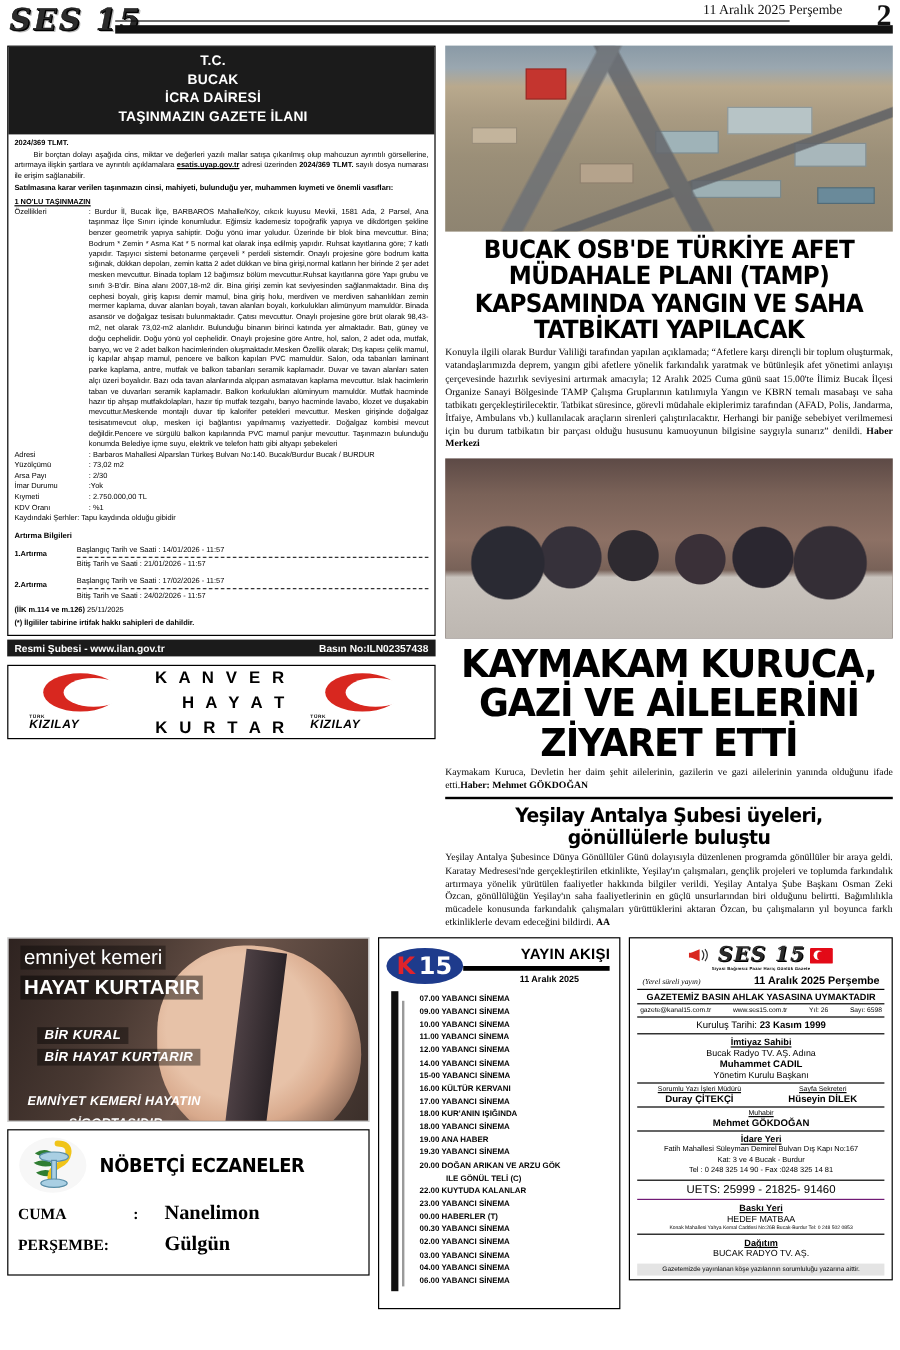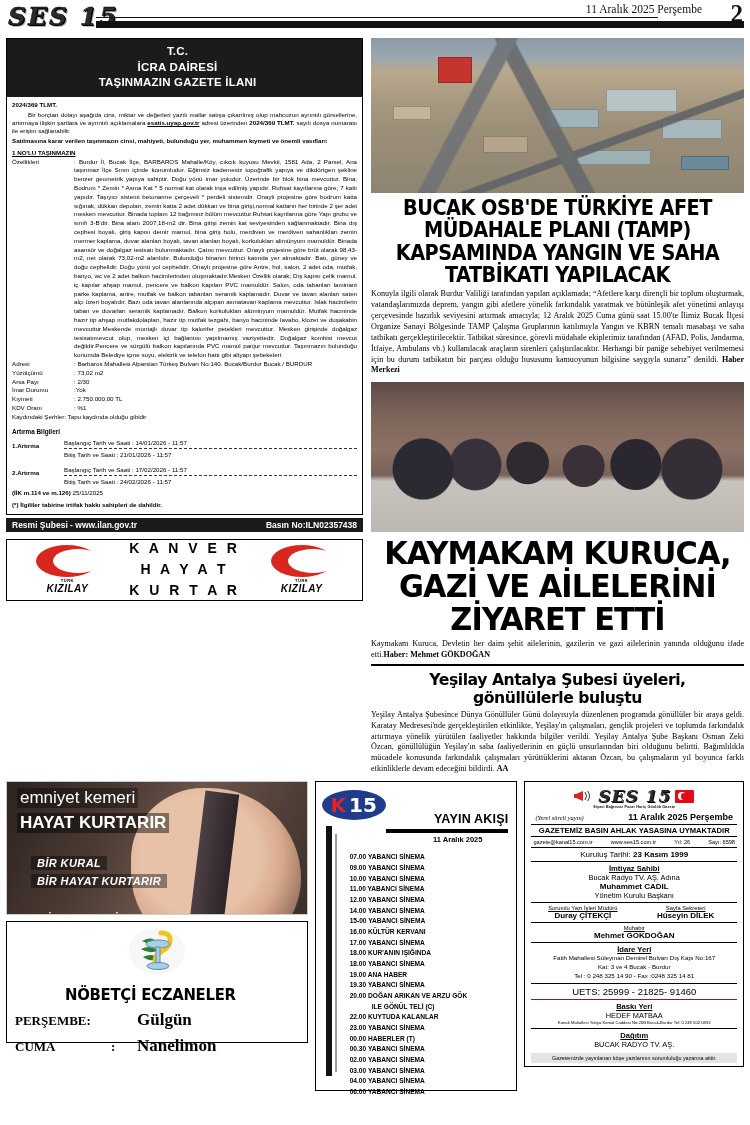--- a/index.html
+++ b/index.html
@@ -71,33 +71,33 @@
     display: flex; justify-content: space-between;
     font-size: 8.5px; font-weight: bold; padding: 2px 6px;
   }
 
   
   .kizilay-ad {
     margin-top: 7px; border: 1px solid #000; height: 62px;
     display: flex; align-items: center; justify-content: space-around;
     padding: 0 8px;
   }
-  .kz-logo { text-align: center; width: 86px; }
+  .kz-logo { width: 86px; }
   .kz-moon { width: 62px; height: 32px; margin: 0 auto; position: relative; }
   .kz-moon::before {
     content: ""; position: absolute; left: 0; top: 0; width: 62px; height: 32px;
     background: #d8271f; border-radius: 50%;
   }
   .kz-moon::after {
     content: ""; position: absolute; left: 17px; top: 4px; width: 50px; height: 24px;
     background: #fff; border-radius: 50%;
   }
   .kz-sub { font-size: 4px; font-weight: bold; letter-spacing: .5px; margin-top: 1px; }
   .kz-name { font-size: 10px; font-weight: bold; letter-spacing: .5px; font-style: italic; }
-  .kz-slogan { text-align: center; font-size: 14px; font-weight: bold; line-height: 1.5; letter-spacing: 3px; }
+  .kz-slogan { text-align: right; font-size: 14px; font-weight: bold; line-height: 1.5; letter-spacing: 3px; }
 
   
   .photo { width: 100%; position: relative; overflow: hidden; }
   .photo-osb { height: 155px;
     background:
       linear-gradient(180deg,#8a9aa6 0%,#9aa7b0 12%,#b9a98d 22%,#a99b82 38%,#9b8f78 60%,#8e8471 100%);
   }
   .photo-osb::after {
     content:""; position:absolute; inset:0;
     background:
@@ -151,21 +151,21 @@
       linear-gradient(180deg, rgba(0,0,0,0) 62%, #c9c3bd 66%, #bdb7b1 100%);
   }
 
   
   .bottom { display: flex; gap: 7px; padding: 6px 6px 0 6px; }
   .bt-left { width: 305px; }
   .bt-mid { width: 205px; }
   .bt-right { width: 222px; }
 
   .belt-ad {
-    height: 134px; position: relative; overflow: hidden;
+    height: 154px; position: relative; overflow: hidden;
     background: linear-gradient(115deg,#2e2320 0%,#4a3a33 32%,#6b544a 55%,#3b2f2a 100%);
     border: 1px solid #ccc;
   }
   .belt-ad .hand {
     position: absolute; right: 6px; top: 6px; width: 170px; height: 168px;
     background: radial-gradient(ellipse at 40% 40%, #e7c2a8 0 42%, #d8a98c 58%, #7b5c4d 85%, #3a2b26 100%);
     border-radius: 44% 56% 48% 52%;
   }
   .belt-ad .strap {
     position: absolute; right: 78px; top: 10px; width: 34px; height: 170px;
@@ -176,38 +176,38 @@
   .belt-t2 { position: absolute; left: 10px; top: 31px; color: #fff; font-size: 17px; font-weight: bold; background: rgba(0,0,0,.45); padding: 0 3px; }
   .belt-t3 { position: absolute; left: 24px; top: 74px; color: #fff; font-size: 11px; font-weight: bold; font-style: italic; background: rgba(0,0,0,.4); padding: 1px 6px; letter-spacing: .4px; }
   .belt-t4 { position: absolute; left: 24px; top: 92px; color: #fff; font-size: 11px; font-weight: bold; font-style: italic; background: rgba(0,0,0,.4); padding: 1px 6px; letter-spacing: .4px; }
   .belt-t5 { position: absolute; left: 16px; top: 130px; color: #fff; font-size: 10.5px; font-weight: bold; font-style: italic; letter-spacing: .3px; }
   .belt-t6 { position: absolute; left: 50px; top: 148px; color: #fff; font-size: 10.5px; font-weight: bold; font-style: italic; letter-spacing: .3px; }
 
   .pharmacy {
     margin-top: 6px; border: 1px solid #000; height: 122px; padding: 5px 8px;
     position: relative;
   }
-  .ph-head { display: flex; align-items: center; justify-content: flex-start; gap: 10px; flex-direction: column; }
+  .ph-head { display: flex; align-items: center; justify-content: flex-start; gap: 10px; }
   .ph-sym { width: 58px; height: 48px; position: relative; }
   .ph-title { font-family: "DejaVu Sans", sans-serif; font-size: 16px; font-weight: bold; letter-spacing: -0.3px; transform: scaleX(.93); transform-origin: left; }
   .ph-row { display: flex; font-family: "Liberation Serif", serif; margin-top: 6px; align-items: baseline; }
   .ph-day { width: 96px; font-size: 13px; font-weight: bold; }
   .ph-colon { width: 26px; font-size: 13px; font-weight: bold; }
   .ph-name { font-size: 17px; font-weight: bold; }
 
   
   .tv-box { border: 1px solid #000; height: 310px; position: relative; padding: 6px 8px; }
   .tv-logo {
     position: absolute; left: 6px; top: 8px; width: 64px; height: 30px;
     background: #1e3b8c; border-radius: 50%;
     display: flex; align-items: center; justify-content: center; gap: 3px;
   }
   .tv-k { color: #e0232b; font-weight: bold; font-size: 20px; font-family: "DejaVu Sans", sans-serif; }
   .tv-15 { color: #fff; font-weight: bold; font-size: 20px; font-family: "DejaVu Sans", sans-serif; }
-  .tv-title { text-align: right; font-size: 12.5px; font-weight: bold; letter-spacing: .2px; margin-top: 24px; }
+  .tv-title { text-align: right; font-size: 12.5px; font-weight: bold; letter-spacing: .2px; }
   .tv-bar { height: 4px; background: #000; margin: 3px 0 2px 62px; }
   .tv-date { text-align: right; font-size: 7.5px; font-weight: bold; margin-right: 26px; }
   .tv-list { margin: 8px 0 0 26px; font-size: 6.6px; line-height: 1.62; font-weight: bold; }
   .tv-list .ind { display: block; padding-left: 22px; }
   .tv-sidebar { position: absolute; left: 10px; top: 44px; width: 6px; bottom: 14px; background: #111; }
   .tv-sidebar2 { position: absolute; left: 19px; top: 52px; width: 2px; bottom: 18px; background: #9a9a9a; }
 
   
   .imprint { border: 1px solid #000; padding: 4px 6px 3px 6px; }
   .imp-logo-row { display: flex; align-items: center; justify-content: center; gap: 4px; }
@@ -252,20 +252,21 @@
     <div class="page-num">2</div>
   </div>
 
   <div class="cols">
 
     <div class="col-left">
 
       <div class="legal-box">
         <div class="legal-head">
           <div>T.C.</div>
+          <div>BUCAK</div>
           <div>İCRA DAİRESİ</div>
           <div>TAŞINMAZIN GAZETE İLANI</div>
         </div>
 
         <div class="legal-body">
           <p class="b">2024/369 TLMT.</p>
           <p class="indent"><span>Bir borçtan dolayı aşağıda cins, miktar ve değerleri yazılı mallar satışa çıkarılmış olup mahcuzun ayrıntılı görsellerine, artırmaya ilişkin şartlara ve ayrıntılı açıklamalara </span><span class="u">esatis.uyap.gov.tr</span><span> adresi üzerinden </span><span class="b">2024/369 TLMT.</span><span> sayılı dosya numarası ile erişim sağlanabilir.</span></p>
           <p class="b">Satılmasına karar verilen taşınmazın cinsi, mahiyeti, bulunduğu yer, muhammen kıymeti ve önemli vasıfları:</p>
 
           <span class="legal-sec">1 NO'LU TAŞINMAZIN</span>
@@ -419,28 +420,28 @@
               <path d="M15 30 q10 -5 16 2 q-10 3 -16 -2z" fill="#2f7d32"></path>
               <path d="M33 6 q10 0 9 8 q-1 7 -8 10 q-7 4 -7 10 q0 5 7 6" stroke="#f0c419" stroke-width="5" fill="none" stroke-linecap="round"></path>
               <ellipse cx="30" cy="17" rx="12" ry="4" fill="#a9cfe3" stroke="#5a8ea8"></ellipse>
               <rect x="28" y="20" width="4" height="16" fill="#a9cfe3" stroke="#5a8ea8"></rect>
               <ellipse cx="30" cy="39" rx="11" ry="3.5" fill="#a9cfe3" stroke="#5a8ea8"></ellipse>
             </svg>
           </div>
           <div class="ph-title">NÖBETÇİ ECZANELER</div>
         </div>
         <div class="ph-row">
+          <div class="ph-day">CUMA</div>
+          <div class="ph-colon">:</div>
+          <div class="ph-name">Nanelimon</div>
+        </div>
+        <div class="ph-row">
           <div class="ph-day">PERŞEMBE:</div>
           <div class="ph-colon"></div>
           <div class="ph-name">Gülgün</div>
-        </div>
-        <div class="ph-row">
-          <div class="ph-day">CUMA</div>
-          <div class="ph-colon">:</div>
-          <div class="ph-name">Nanelimon</div>
         </div>
       </div>
     </div>
 
     <div class="bt-mid">
       <div class="tv-box">
         <div class="tv-logo">
           <span class="tv-k">K</span>
           <span class="tv-15">15</span>
         </div>

